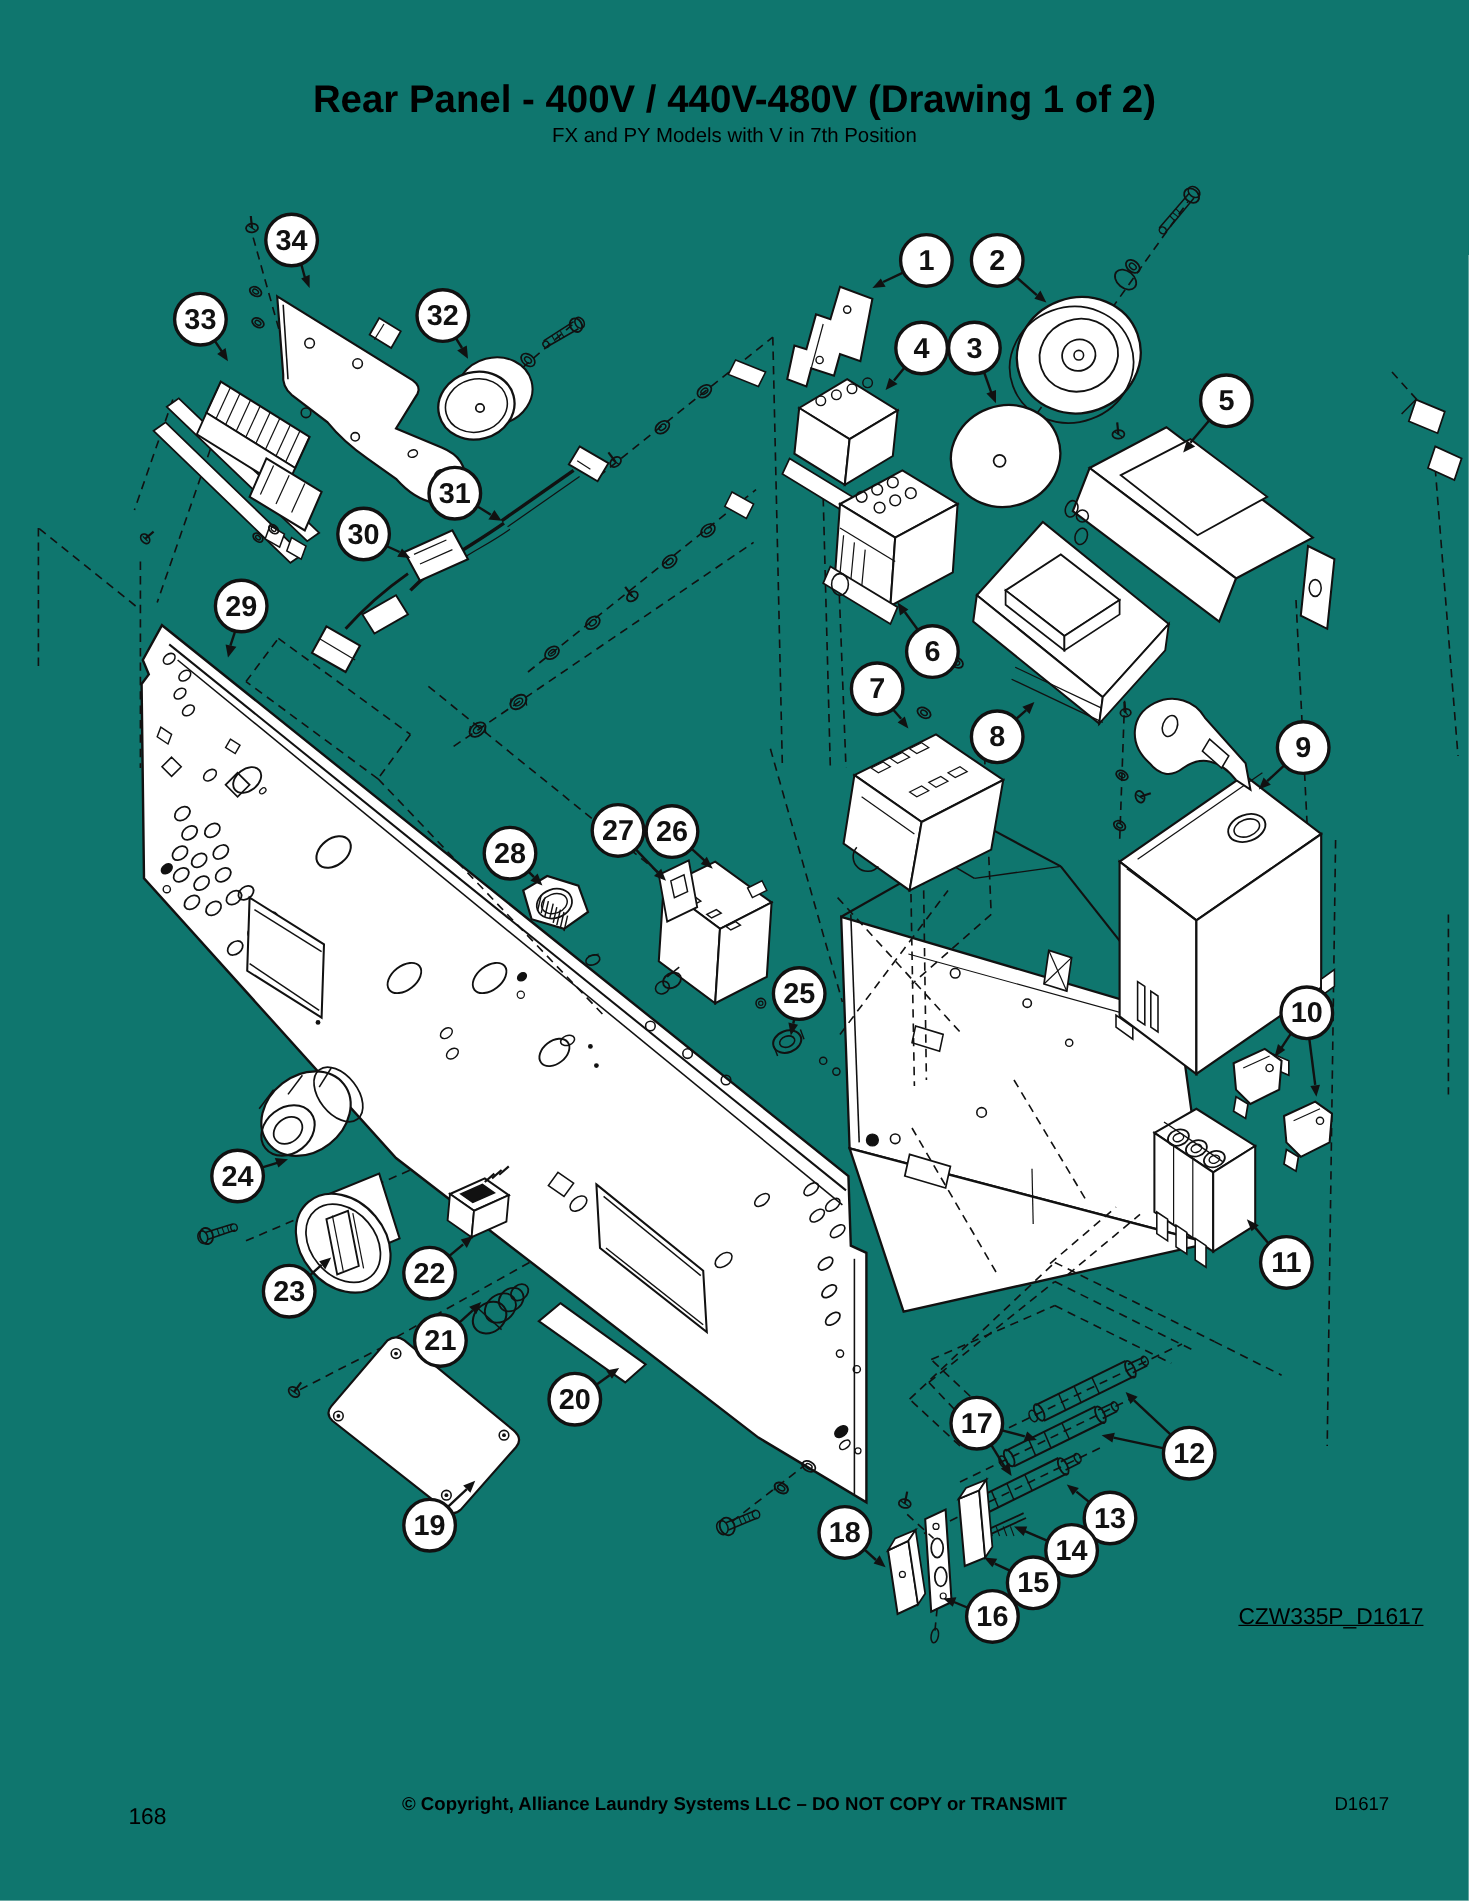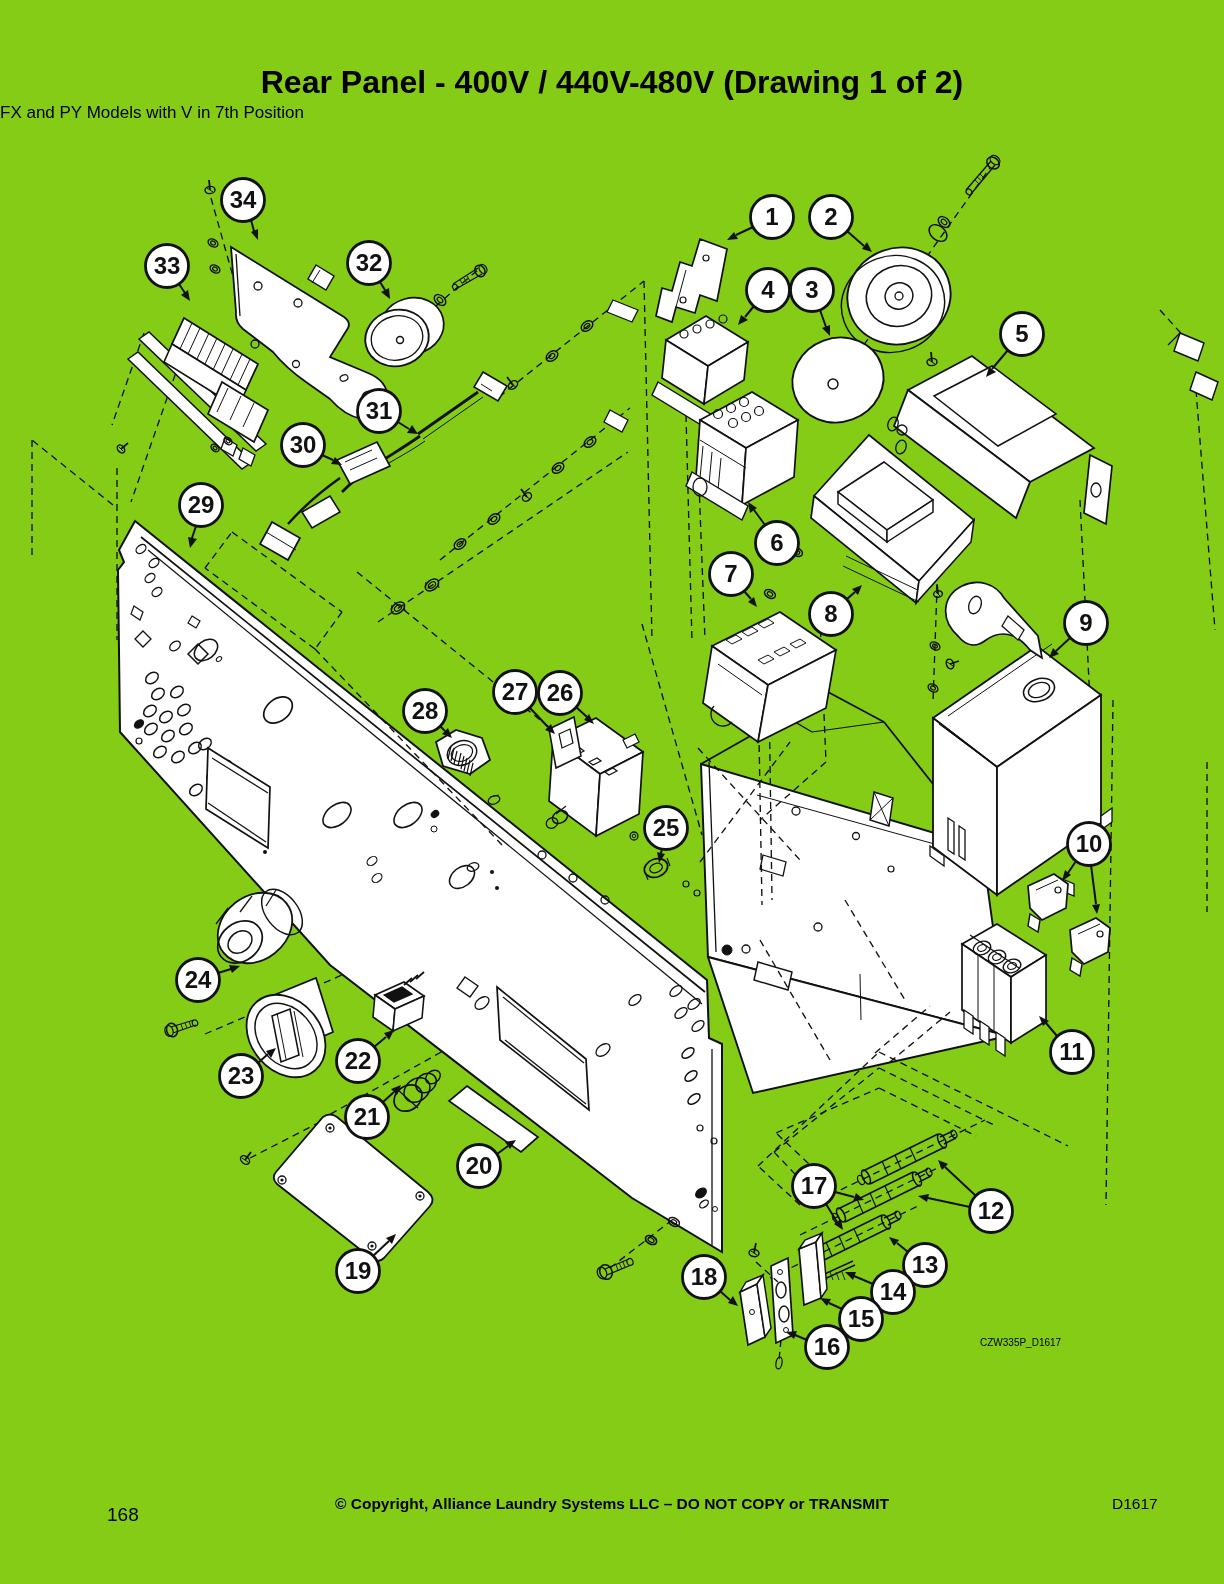--- a/index.html
+++ b/index.html
@@ -1,23 +1,23 @@
 <!DOCTYPE html>
 <html><head>
 <meta charset="utf-8">
 <style>
   html,body { margin:0; padding:0; background:#fff; }
-  .page { position:relative; width:1224px; height:1584px; background:#84cc16;
+  .page { position:relative; width:1224px; height:1584px; background:#0f766e;
           font-family:"Liberation Sans", sans-serif; overflow:hidden; }
   svg { position:absolute; left:0; top:0; }
   .title { position:absolute; top:64px; left:0; width:100%; text-align:center;
            font-size:32px; font-weight:bold; color:#000; letter-spacing:0px; }
-  .subtitle { position:absolute; top:103px; left:0; width:100%; text-align:left;
+  .subtitle { position:absolute; top:103px; left:0; width:100%; text-align:center;
               font-size:17px; color:#000; }
-  .refnum { position:absolute; top:1337px; left:980px; font-size:10px; color:#000; }
+  .refnum { position:absolute; top:1337px; left:1032px; font-size:19px; color:#000;text-decoration:underline; }
   .pageno { position:absolute; top:1491px; left:107px; font-size:19px; color:#000;margin-top:13px; }
   .copy { position:absolute; top:1495px; left:0; width:100%; text-align:center;
           font-size:15.5px; font-weight:bold; color:#000; }
   .dnum { position:absolute; top:1495px; left:1068px; font-size:15.5px; color:#000;margin-left:44px; }
 </style>
 </head>
 <body>
 <div class="page">
 
 <div class="title">Rear Panel - 400V / 440V-480V (Drawing 1 of 2)</div>

